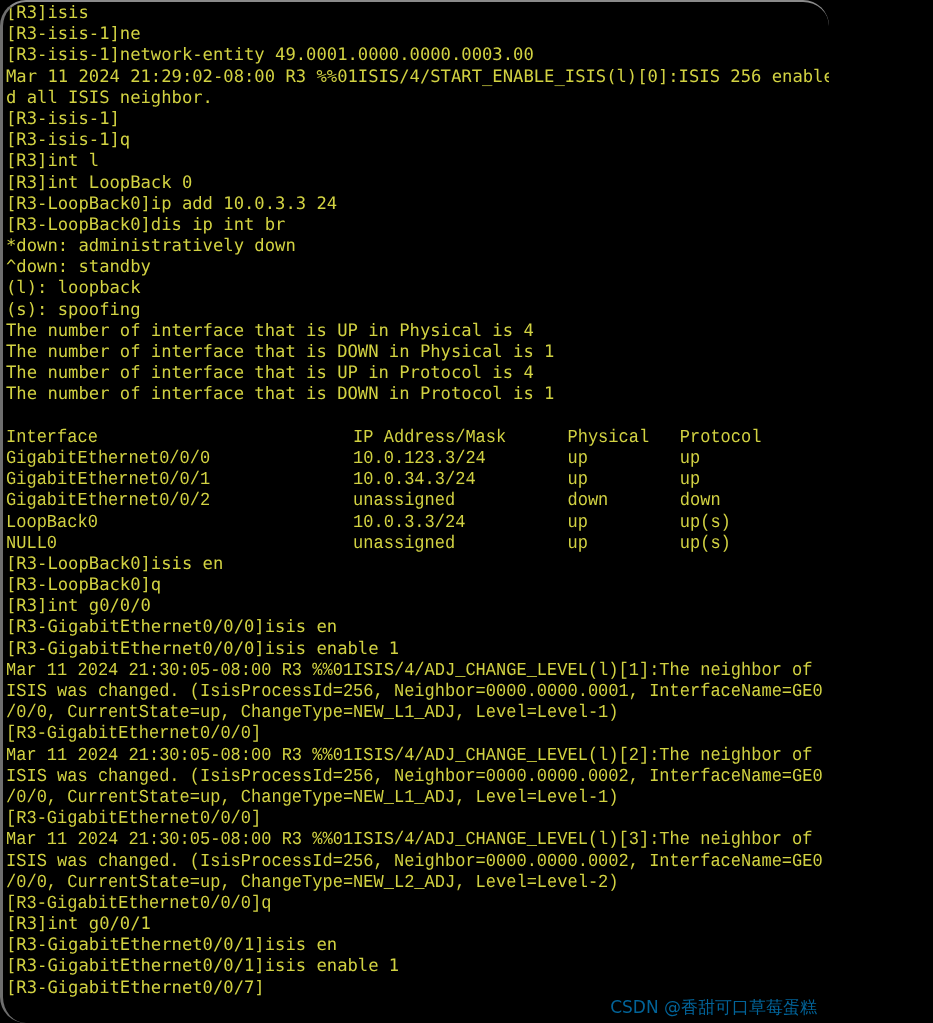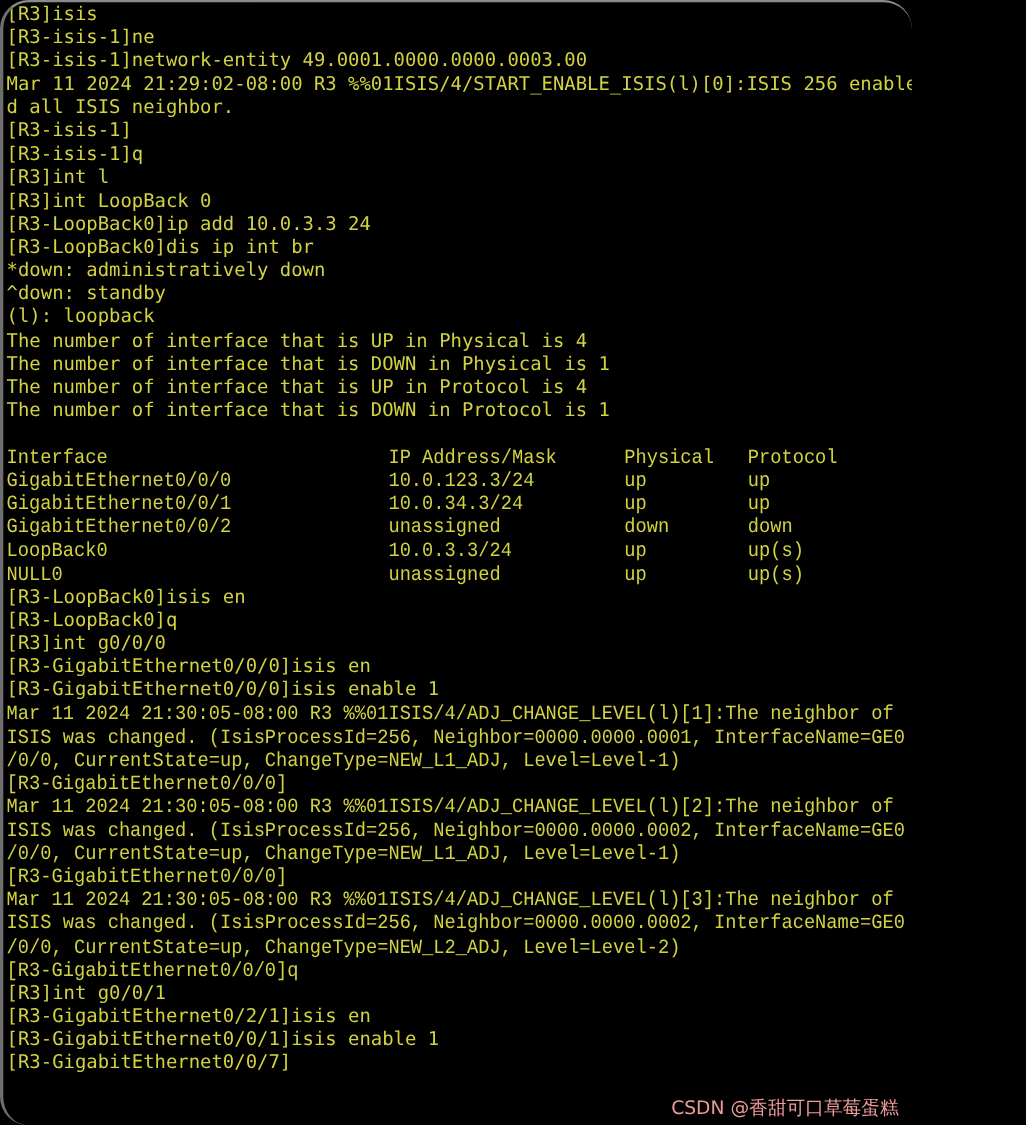--- a/index.html
+++ b/index.html
@@ -41,21 +41,21 @@
     transform: scaleX(0.925);
     transform-origin: left center;
   }
   .line.blank {
     height: 21.2px;
   }
   #watermark {
     position: absolute;
     right: 12px;
     bottom: 4px;
-    color: #fca5a5;
+    color: #0369a1;
     font-family: "DejaVu Sans", "Liberation Sans", sans-serif;
     font-size: 17px;
     white-space: pre;
     opacity: 0.95;
   }
 </style>
 </head>
 <body>
 
 <div id="terminal">
@@ -67,20 +67,21 @@
       <div class="line">d all ISIS neighbor.</div>
       <div class="line">[R3-isis-1]</div>
       <div class="line">[R3-isis-1]q</div>
       <div class="line">[R3]int l</div>
       <div class="line">[R3]int LoopBack 0</div>
       <div class="line">[R3-LoopBack0]ip add 10.0.3.3 24</div>
       <div class="line">[R3-LoopBack0]dis ip int br</div>
       <div class="line">*down: administratively down</div>
       <div class="line">^down: standby</div>
       <div class="line">(l): loopback</div>
+      <div class="line">(s): spoofing</div>
       <div class="line">The number of interface that is UP in Physical is 4</div>
       <div class="line">The number of interface that is DOWN in Physical is 1</div>
       <div class="line">The number of interface that is UP in Protocol is 4</div>
       <div class="line">The number of interface that is DOWN in Protocol is 1</div>
       <div class="line blank"></div>
       <div class="line cond">Interface                         IP Address/Mask      Physical   Protocol</div>
       <div class="line cond">GigabitEthernet0/0/0              10.0.123.3/24        up         up</div>
       <div class="line cond">GigabitEthernet0/0/1              10.0.34.3/24         up         up</div>
       <div class="line cond">GigabitEthernet0/0/2              unassigned           down       down</div>
       <div class="line cond">LoopBack0                         10.0.3.3/24          up         up(s)</div>
@@ -96,18 +97,18 @@
       <div class="line cond">[R3-GigabitEthernet0/0/0]</div>
       <div class="line cond">Mar 11 2024 21:30:05-08:00 R3 %%01ISIS/4/ADJ_CHANGE_LEVEL(l)[2]:The neighbor of</div>
       <div class="line cond">ISIS was changed. (IsisProcessId=256, Neighbor=0000.0000.0002, InterfaceName=GE0</div>
       <div class="line cond">/0/0, CurrentState=up, ChangeType=NEW_L1_ADJ, Level=Level-1)</div>
       <div class="line cond">[R3-GigabitEthernet0/0/0]</div>
       <div class="line cond">Mar 11 2024 21:30:05-08:00 R3 %%01ISIS/4/ADJ_CHANGE_LEVEL(l)[3]:The neighbor of</div>
       <div class="line cond">ISIS was changed. (IsisProcessId=256, Neighbor=0000.0000.0002, InterfaceName=GE0</div>
       <div class="line cond">/0/0, CurrentState=up, ChangeType=NEW_L2_ADJ, Level=Level-2)</div>
       <div class="line cond">[R3-GigabitEthernet0/0/0]q</div>
       <div class="line">[R3]int g0/0/1</div>
-      <div class="line">[R3-GigabitEthernet0/2/1]isis en</div>
+      <div class="line">[R3-GigabitEthernet0/0/1]isis en</div>
       <div class="line">[R3-GigabitEthernet0/0/1]isis enable 1</div>
       <div class="line">[R3-GigabitEthernet0/0/7]</div>
     </div>
   <div id="watermark">CSDN @香甜可口草莓蛋糕</div>
 </div>
 
 </body></html>

